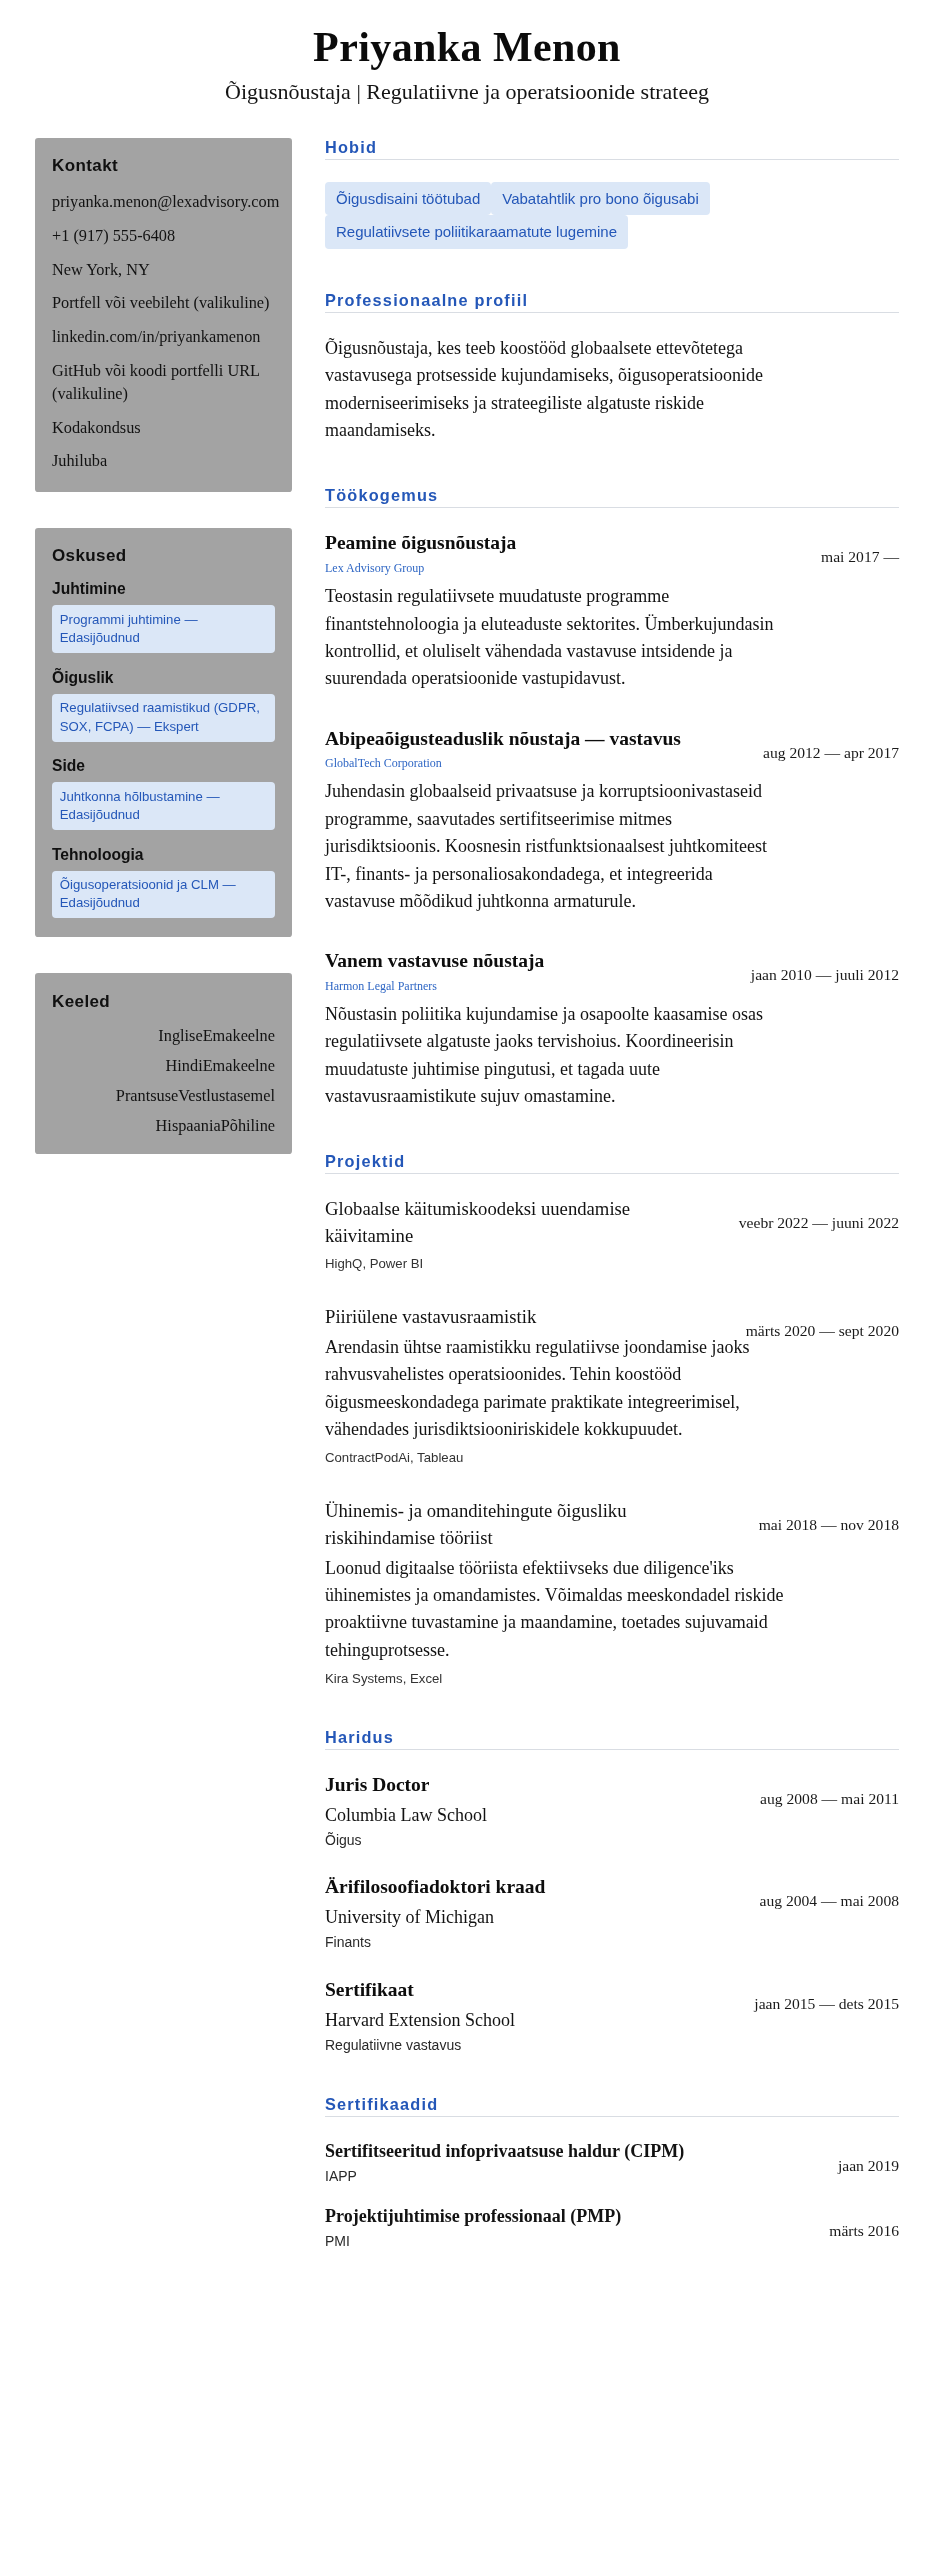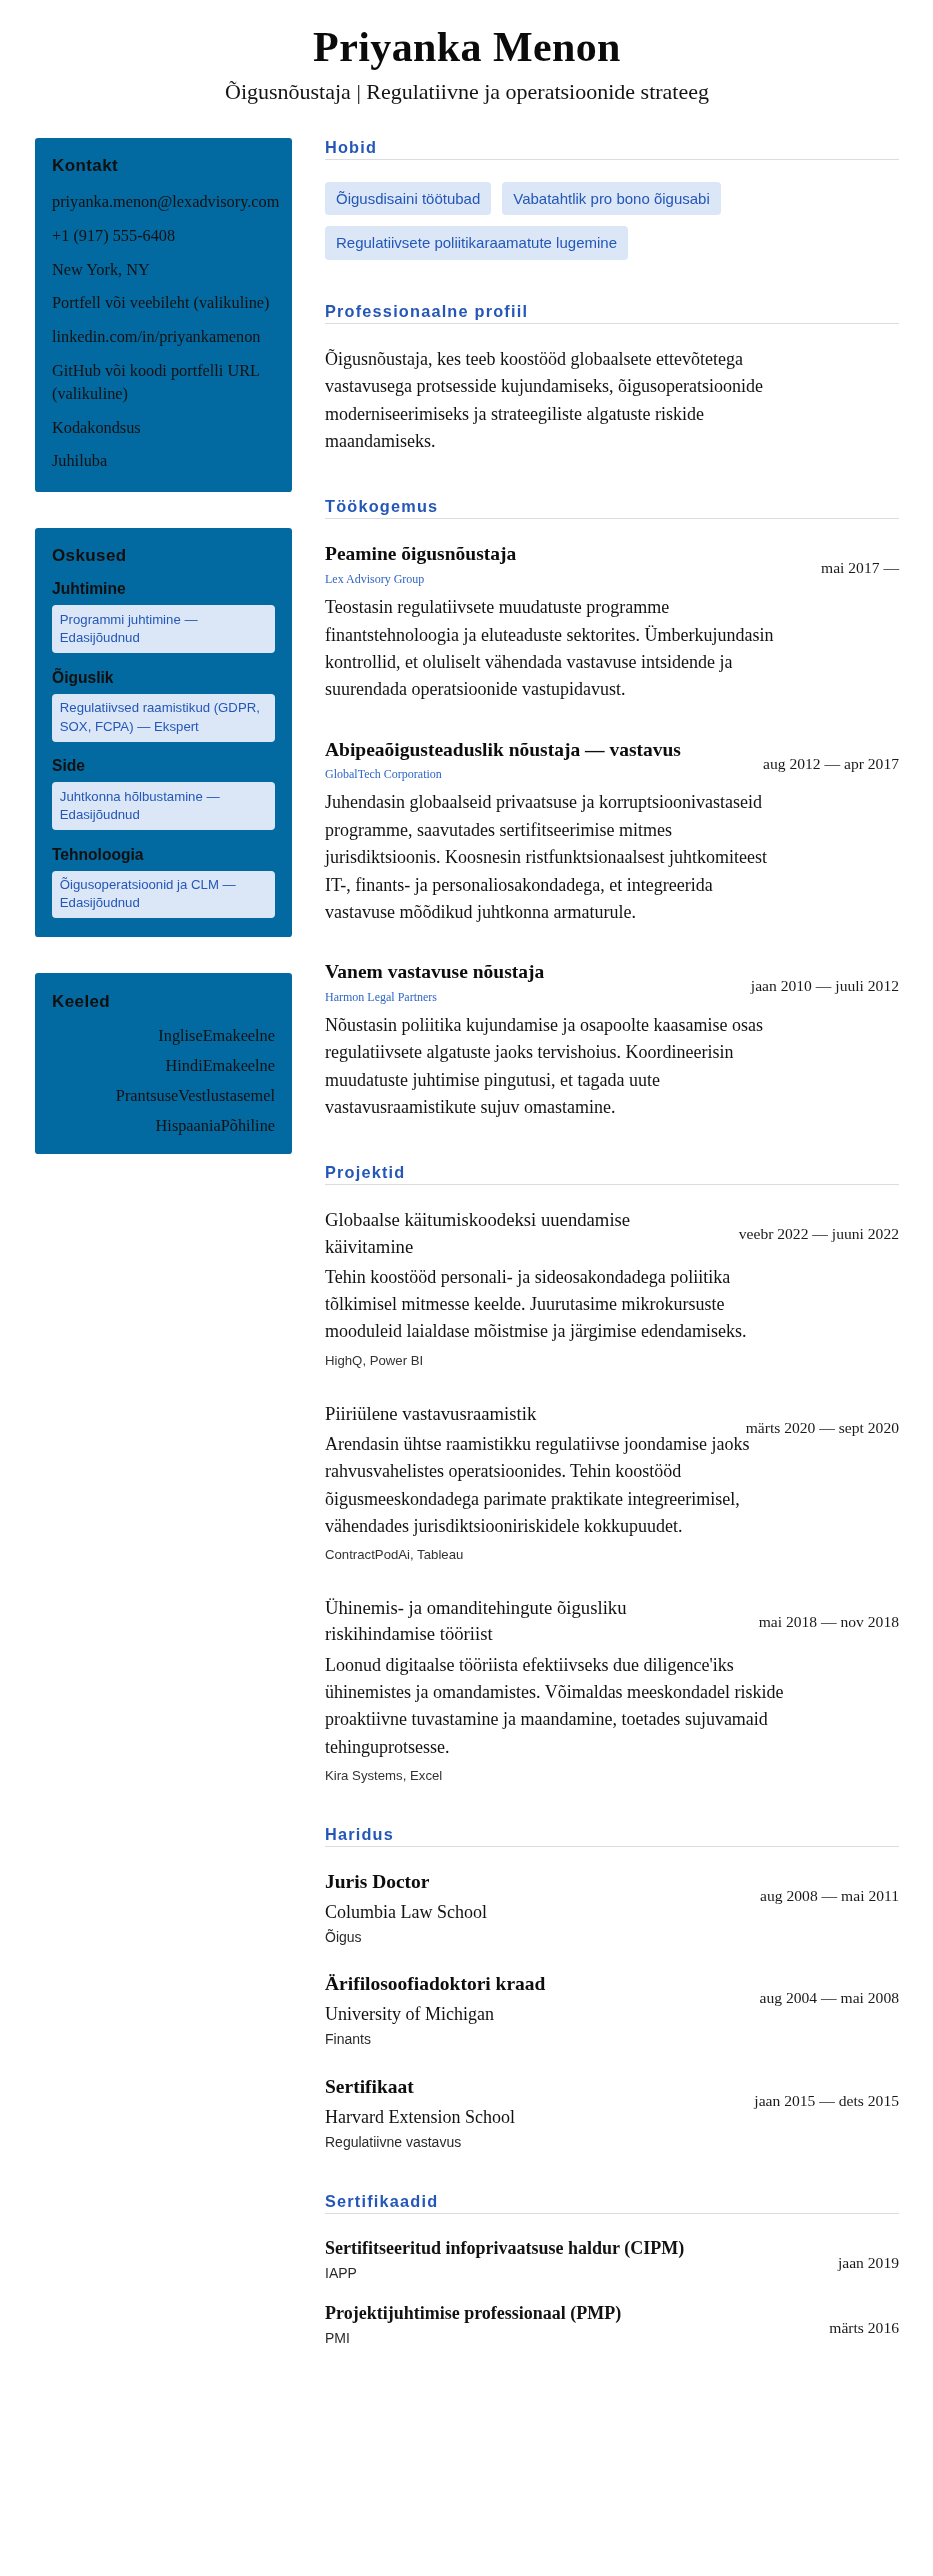--- a/index.html
+++ b/index.html
@@ -14,21 +14,21 @@
   
   .header { text-align: center; margin-bottom: 33px; }
   .name { font-size: 42px; font-weight: bold; letter-spacing: 0.4px; color: #0b0b0b; }
   .tagline { font-size: 22px; margin-top: 7.8px; color: #141414; }
 
   
   .columns { display: flex; align-items: flex-start; gap: 33px; }
 
   
   .sidebar { width: 257px; flex: 0 0 257px; }
-  .card { background: #0369a1; border-radius: 3.1px; padding: 18.7px 17px; margin-bottom: 36px; }
+  .card { background: #a3a3a3; border-radius: 3.1px; padding: 18.7px 17px; margin-bottom: 36px; }
   .card-title {
     font-family: "Liberation Sans", sans-serif;
     font-size: 17px; font-weight: bold; color: #101010;
     letter-spacing: 0.4px; margin-bottom: 14px;
   }
   .contact-list { list-style: none; }
   .contact-list li { font-size: 16.3px; line-height: 1.45; margin-bottom: 10px; }
   .contact-list li:last-child { margin-bottom: 0; }
 
   .skill-group { margin-bottom: 15.6px; }
@@ -54,21 +54,21 @@
   .main { flex: 1 1 auto; min-width: 0; }
   .msec { margin-bottom: 42px; }
   .sec-title {
     font-family: "Liberation Sans", sans-serif;
     color: #2457b8; font-size: 16.3px; font-weight: bold;
     letter-spacing: 1.2px;
     border-bottom: 0.8px solid #d9dde3;
     padding-bottom: 2px; margin-bottom: 22px;
   }
 
-  .chips { display: flex; flex-wrap: wrap; gap: 11px; }
+  .chips { display: flex; flex-wrap: wrap; }
   .chip.big {
     font-family: "Liberation Sans", sans-serif;
     font-size: 15px; padding: 7.8px 11px; line-height: 1.2;
   }
 
   .body-text { font-size: 18px; line-height: 1.52; max-width: 467px; }
 
   .entry { position: relative; margin-bottom: 33px; }
   .entry:last-child { margin-bottom: 0; }
   .entry-main { max-width: 459px; }
@@ -219,21 +219,20 @@
           <div class="entry-dates">jaan 2010 — juuli 2012</div>
         </article>
       </section>
 
       <section class="msec">
         <h2 class="sec-title">Projektid</h2>
 
         <article class="entry">
           <div class="entry-main">
             <h3 class="proj-title">Globaalse käitumiskoodeksi uuendamise käivitamine</h3>
-            <p class="desc">Tehin koostööd personali- ja sideosakondadega poliitika tõlkimisel mitmesse keelde. Juurutasime mikrokursuste mooduleid laialdase mõistmise ja järgimise edendamiseks.</p>
             <p class="tools">HighQ, Power BI</p>
           </div>
           <div class="entry-dates">veebr 2022 — juuni 2022</div>
         </article>
 
         <article class="entry">
           <div class="entry-main">
             <h3 class="proj-title">Piiriülene vastavusraamistik</h3>
             <p class="desc">Arendasin ühtse raamistikku regulatiivse joondamise jaoks rahvusvahelistes operatsioonides. Tehin koostööd õigusmeeskondadega parimate praktikate integreerimisel, vähendades jurisdiktsiooniriskidele kokkupuudet.</p>
             <p class="tools">ContractPodAi, Tableau</p>

